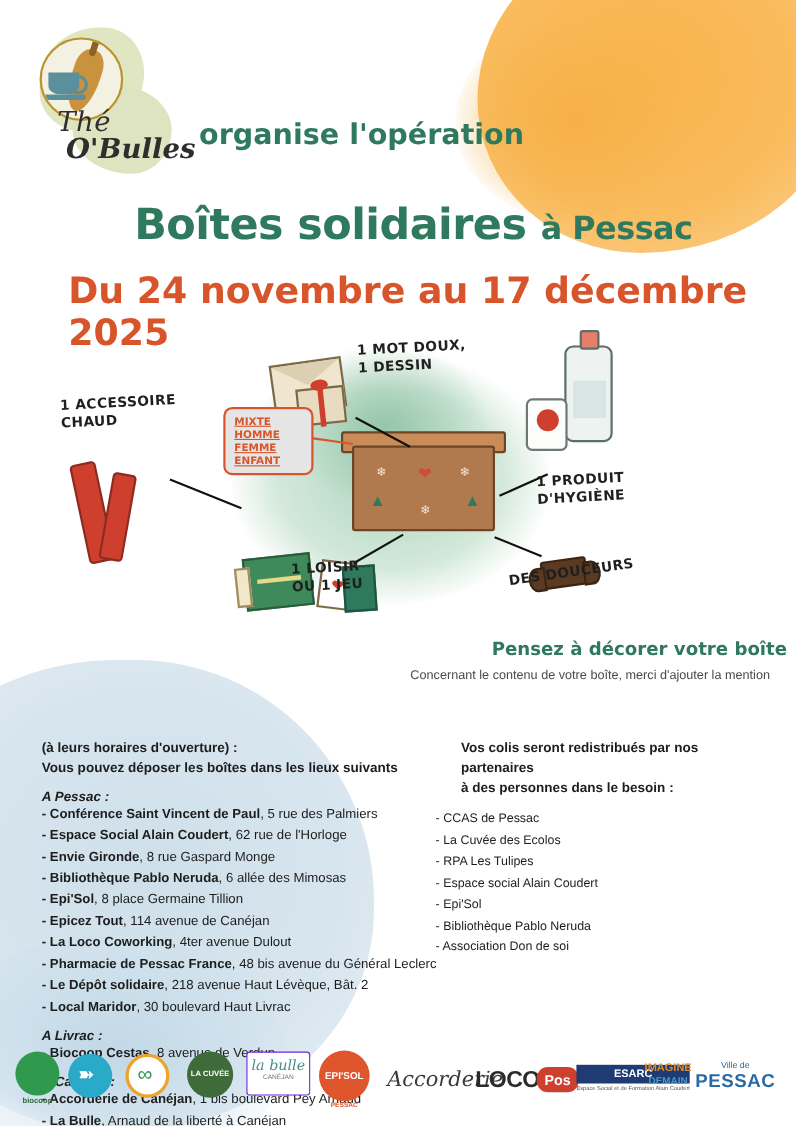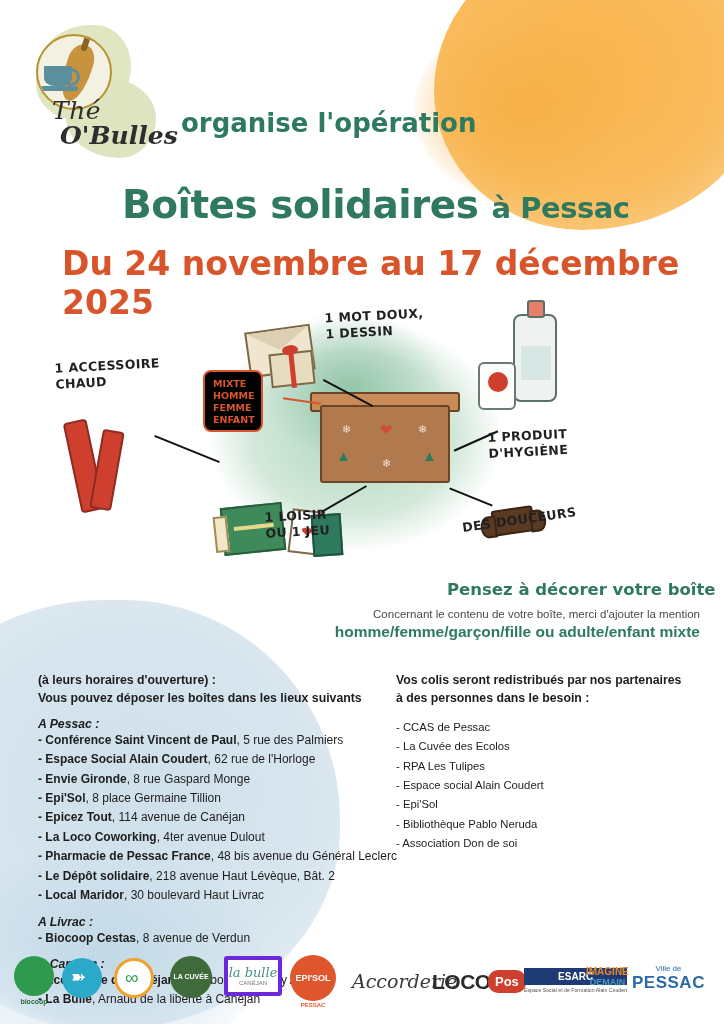--- a/index.html
+++ b/index.html
@@ -164,26 +164,26 @@
   .box .t1 { left: 14px; top: 40px; }
   .box .t2 { left: 100px; top: 40px; }
   .box .snow { position: absolute; color: #f3e3d2; font-size: 11px; }
   .box .s1 { left: 20px; top: 16px; }
   .box .s2 { left: 96px; top: 16px; }
   .box .s3 { left: 60px; top: 50px; }
 
   
   .tag {
     position: absolute; left: 203px; top: 70px;
-    width: 60px; height: 62px;
-    background: #000000; border: 2px solid #d8552c;
+    width: 82px; height: 62px;
+    background: #e5e5e5; border: 2px solid #d8552c;
     border-radius: 8px;
     font-family: "DejaVu Sans", sans-serif;
     font-size: 9.5px; font-weight: 700; color: #d8552c;
-    padding: 6px 0 0 8px; line-height: 1.25;
+    padding: 6px 0 0 8px; line-height: 1.25; text-decoration: underline;
   }
   .tag-string {
     position: absolute; left: 283px; top: 100px;
     width: 38px; height: 2px; background: #d8552c;
     transform: rotate(8deg);
   }
 
   
   .scarf {
     position: absolute; left: 72px; top: 120px;
@@ -299,40 +299,40 @@
   .note-block .n3 { font-size: 11.5px; font-weight: 700; margin-top: 3px; }
 
   
   .left-col { position: absolute; left: 38px; top: 672px; width: 360px; }
   .right-col { position: absolute; left: 396px; top: 672px; width: 300px; }
 
   .col-head { font-size: 12.3px; font-weight: 700; color: #1d1d1d; line-height: 1.45; }
   .city { font-size: 12.2px; font-weight: 700; font-style: italic; color: #1d1d1d; margin-top: 9px; }
   .place { font-size: 12px; color: #1d1d1d; line-height: 1.62; }
   .place b { font-weight: 700; }
-  .right-col .rhead { font-size: 12.3px; font-weight: 700; color: #1d1d1d; line-height: 1.45; }
+  .right-col .rhead { font-size: 12.3px; font-weight: 700; color: #1d1d1d; line-height: 1.45; margin-left: 23px; }
   .right-col ul { list-style: none; margin-top: 10px; }
   .right-col li { font-size: 11.3px; color: #1d1d1d; line-height: 1.72; }
 
   
   .footer { position: absolute; left: 0; top: 952px; width: 724px; height: 72px; }
   .f-item { position: absolute; text-align: center; }
   .f-biocoop { left: 14px; top: 4px; }
   .f-biocoop .circ { width: 40px; height: 40px; border-radius: 50%; background: #2f9a4e; margin: 0 auto; }
   .f-biocoop .txt { font-size: 7px; color: #2f6a3e; font-weight: 700; margin-top: 2px; }
   .f-fish { left: 62px; top: 6px; }
   .f-fish .circ { width: 40px; height: 40px; border-radius: 50%; background: #2aa9c9; margin: 0 auto; position: relative; }
   .f-fish .circ:after { content: "\27BD"; position: absolute; left: 9px; top: 8px; color: #fff; font-size: 18px; }
   .f-swirl { left: 114px; top: 6px; }
   .f-swirl .circ { width: 40px; height: 40px; border-radius: 50%; border: 3px solid #f0a32b; background: #fff; margin: 0 auto; position: relative; }
   .f-swirl .circ:after { content: "\221E"; position: absolute; left: 8px; top: 6px; color: #2f9a4e; font-size: 19px; }
   .f-cuvee { left: 170px; top: 4px; }
   .f-cuvee .circ { width: 42px; height: 42px; border-radius: 50%; background: #3f6b3a; margin: 0 auto; color: #fff; font-size: 7px; font-weight: 700; line-height: 42px; }
   .f-bulle { left: 224px; top: 4px; }
-  .f-bulle .bx { width: 58px; height: 40px; background: #fff; border: 4px solid #6d28d9; border-radius: 3px; }
+  .f-bulle .bx { width: 58px; height: 40px; background: #fff; border: 1px solid #6d28d9; border-radius: 3px; }
   .f-bulle .t1 { font-family: "DejaVu Serif", serif; font-size: 13px; color: #4a8c8c; font-style: italic; margin-top: 5px; }
   .f-bulle .t2 { font-size: 6px; color: #777; }
   .f-episol { left: 290px; top: 2px; }
   .f-episol .circ { width: 46px; height: 46px; border-radius: 50%; background: #e0562c; margin: 1px auto; color: #fff; font-size: 9px; font-weight: 700; line-height: 46px; }
   .f-episol .txt { font-size: 6px; color: #e0562c; font-weight: 700; }
   .f-accorderie { left: 352px; top: 18px; font-family: "DejaVu Serif", serif; font-size: 19px; font-style: italic; color: #3a3a3a; }
   .f-loco { left: 432px; top: 18px; font-size: 21px; font-weight: 700; color: #2b2b2b; letter-spacing: -0.5px; }
   .f-pos { left: 488px; top: 18px; }
   .f-pos .bx { background: #cf3f2e; color: #fff; font-size: 13px; font-weight: 700; padding: 4px 7px; border-radius: 10px; }
   .f-esarc { left: 524px; top: 16px; text-align: center; }
@@ -435,32 +435,32 @@
   <div class="hand h-hygiene" style="white-space: pre-line;">1 PRODUIT
 D'HYGIÈNE</div>
   <div class="hand h-loisir" style="white-space: pre-line;">1 LOISIR
 OU 1 JEU</div>
   <div class="hand h-douceurs">DES DOUCEURS</div>
 </div>
 
 <div class="pensez">Pensez à décorer votre boîte</div>
 <div class="note-block">
   <div class="n1">Concernant le contenu de votre boîte, merci d'ajouter la mention</div>
-  <div class="n2">homme/femme/garçon/fille ou adulte/enfant mixte</div>
 </div>
 
 <div class="left-col">
   <div class="col-head sub">(à leurs horaires d'ouverture) :</div>
   <div class="col-head">Vous pouvez déposer les boîtes dans les lieux suivants</div>
   <div id="dropoff-groups">
       <div>
         <div class="city">A Pessac :</div>
         <div class="place"><b>- Conférence Saint Vincent de Paul</b><span>, 5 rue des Palmiers</span></div>
         <div class="place"><b>- Espace Social Alain Coudert</b><span>, 62 rue de l'Horloge</span></div>
         <div class="place"><b>- Envie Gironde</b><span>, 8 rue Gaspard Monge</span></div>
+        <div class="place"><b>- Bibliothèque Pablo Neruda</b><span>, 6 allée des Mimosas</span></div>
         <div class="place"><b>- Epi'Sol</b><span>, 8 place Germaine Tillion</span></div>
         <div class="place"><b>- Epicez Tout</b><span>, 114 avenue de Canéjan</span></div>
         <div class="place"><b>- La Loco Coworking</b><span>, 4ter avenue Dulout</span></div>
         <div class="place"><b>- Pharmacie de Pessac France</b><span>, 48 bis avenue du Général Leclerc</span></div>
         <div class="place"><b>- Le Dépôt solidaire</b><span>, 218 avenue Haut Lévèque, Bât. 2</span></div>
         <div class="place"><b>- Local Maridor</b><span>, 30 boulevard Haut Livrac</span></div>
       </div>
       <div>
         <div class="city">A Livrac :</div>
         <div class="place"><b>- Biocoop Cestas</b><span>, 8 avenue de Verdun</span></div>

